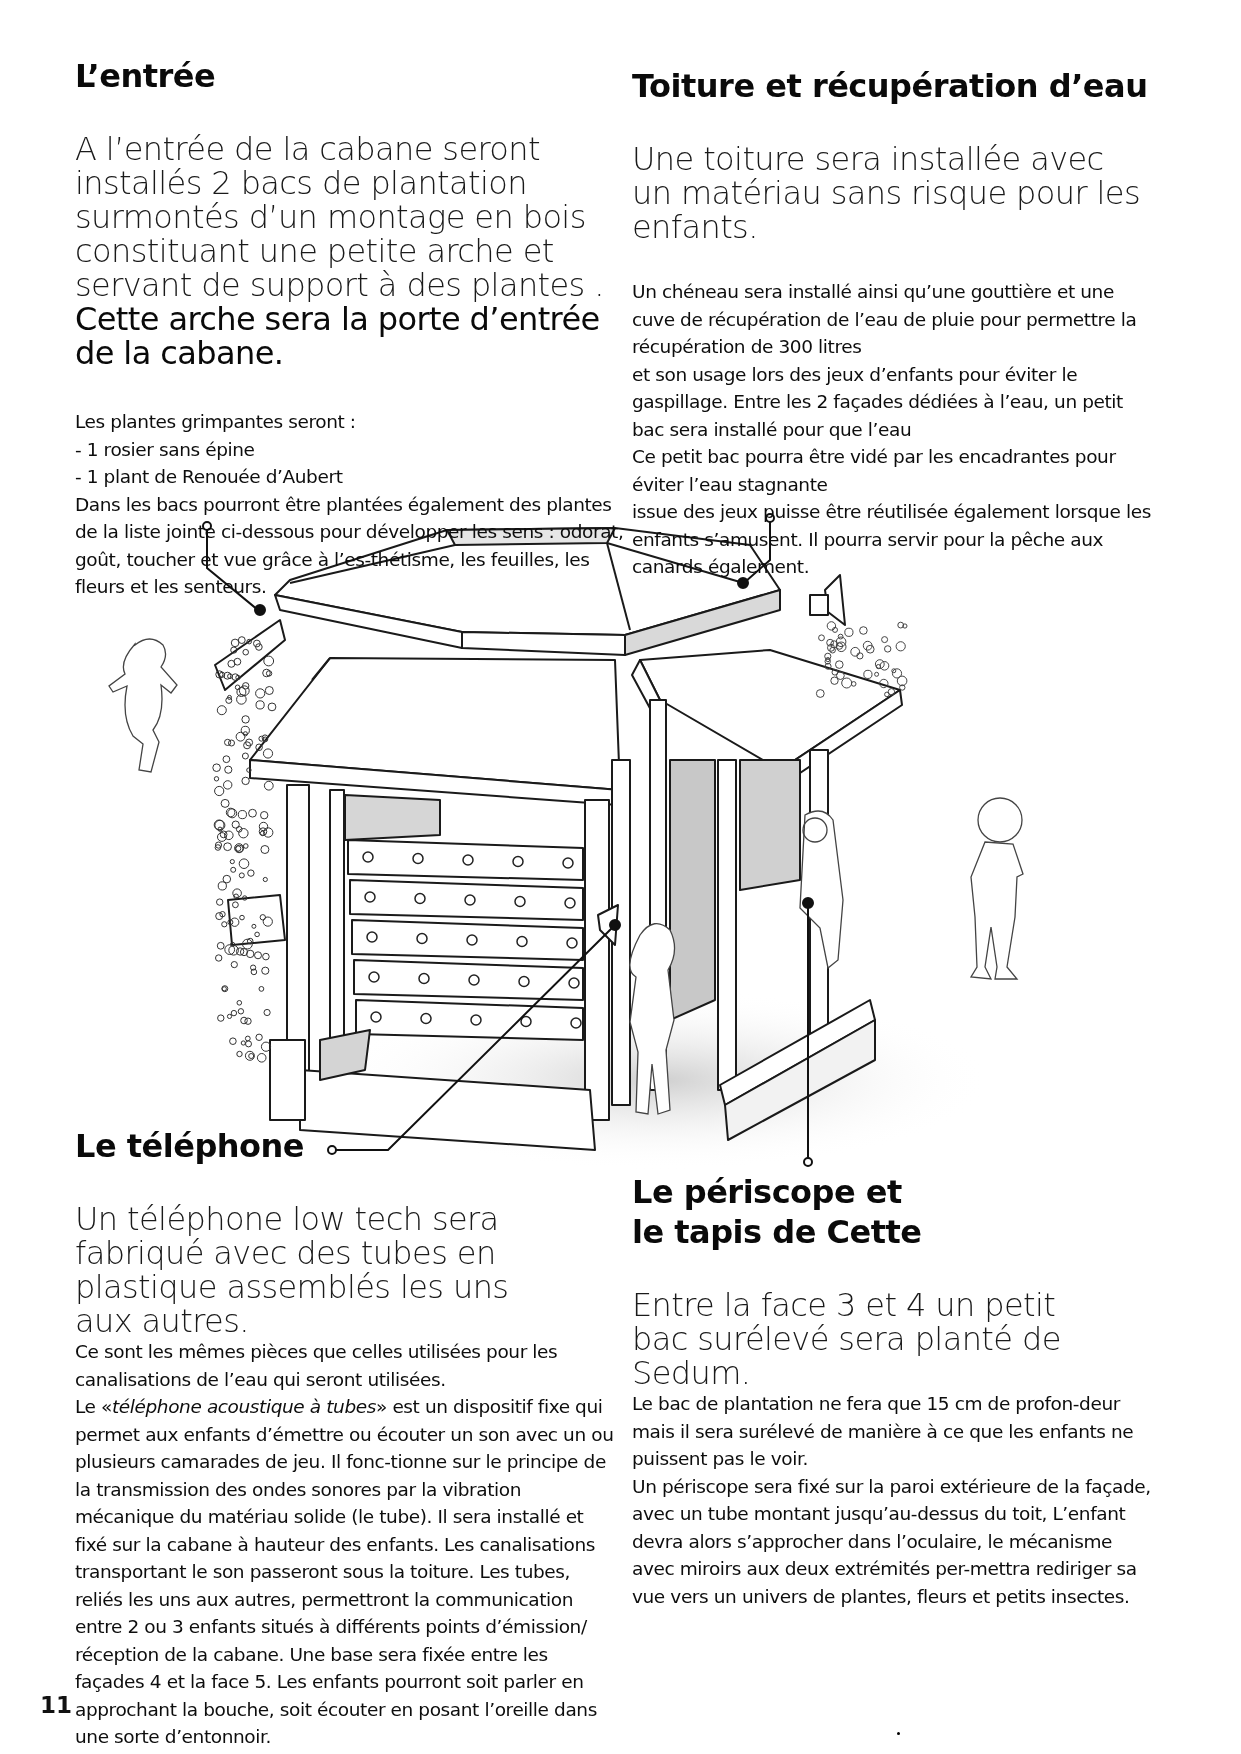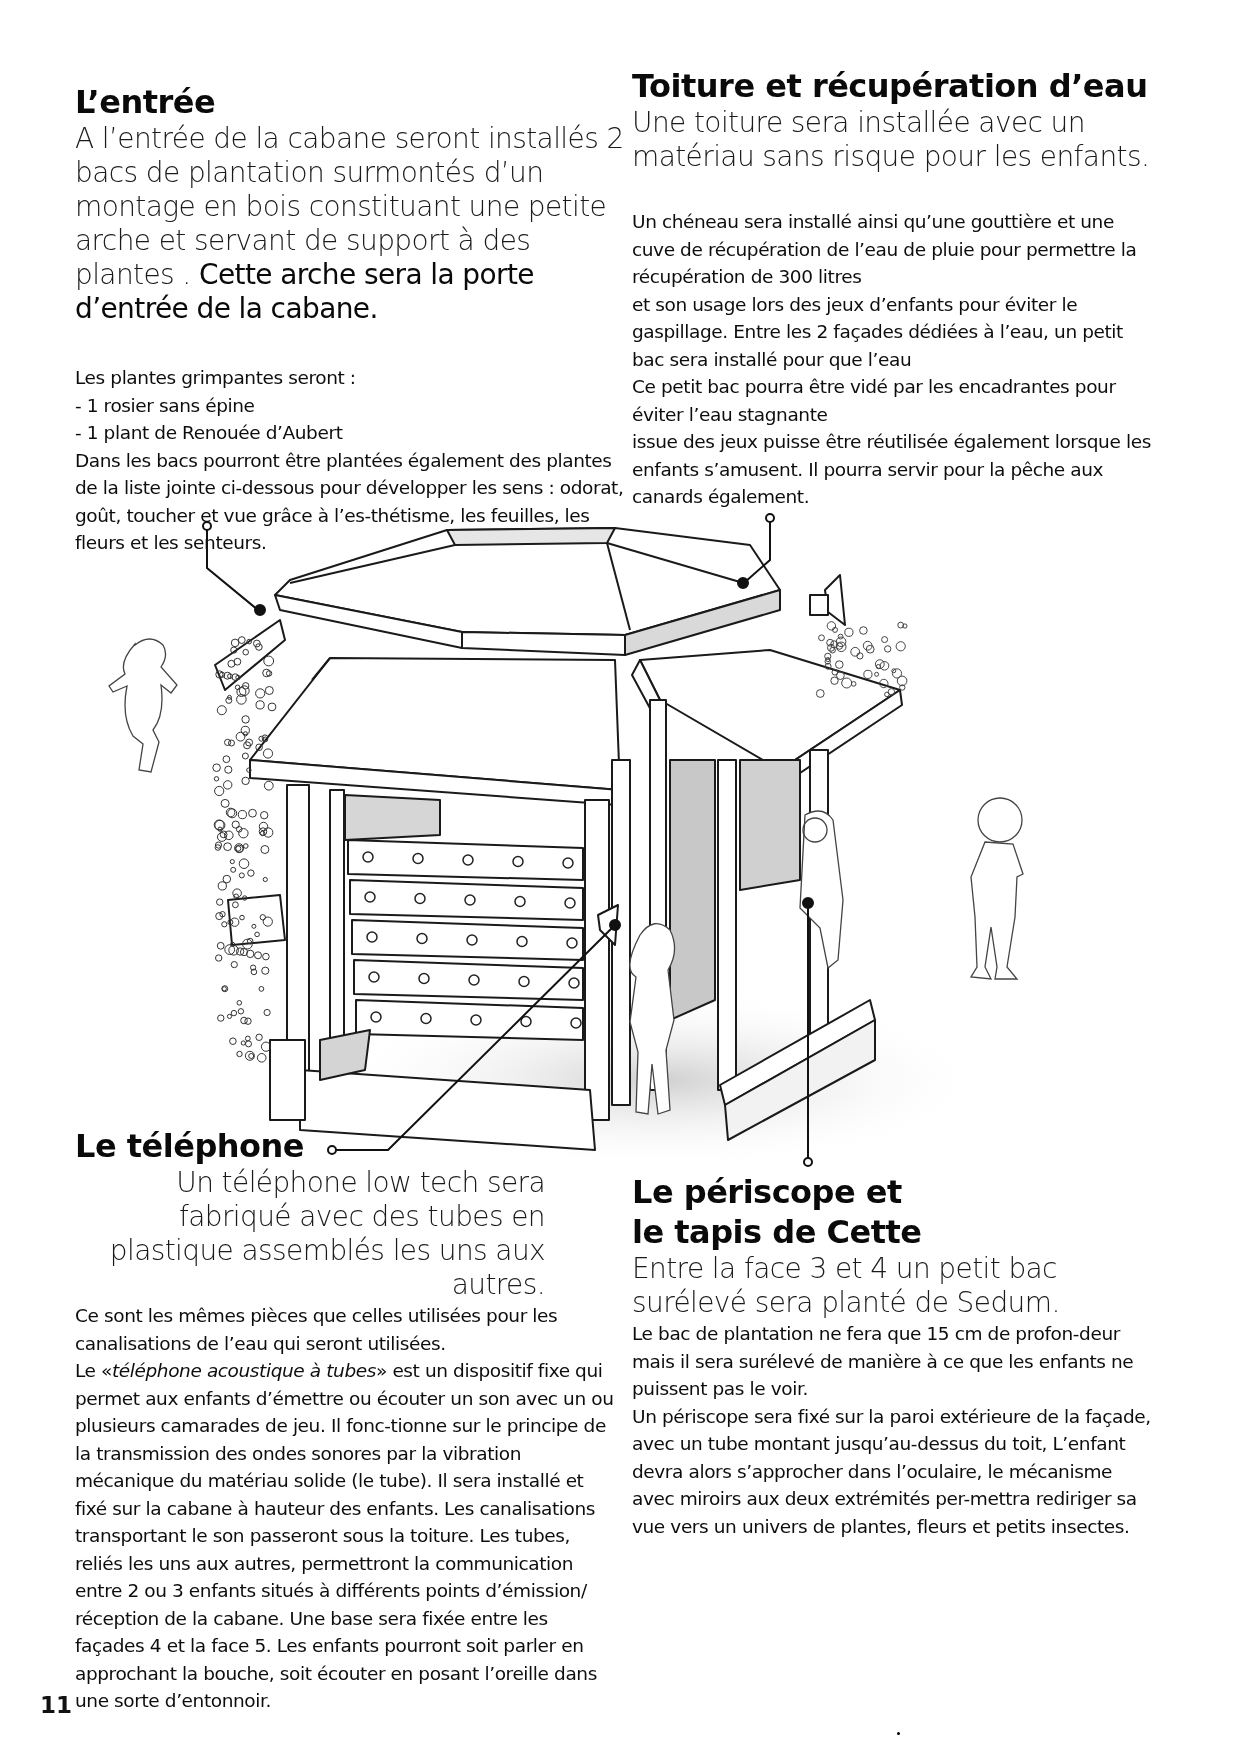--- a/index.html
+++ b/index.html
@@ -1,20 +1,20 @@
 <!DOCTYPE html>
 <html><head>
 <meta charset="utf-8">
 <style>
   * { margin:0; padding:0; box-sizing:border-box; }
   html, body { width:1241px; height:1754px; background:#ffffff; overflow:hidden; }
   body { position:relative; font-family:"DejaVu Sans", "Liberation Sans", sans-serif; color:#111; }
   .col { position:absolute; }
   .h1 { font-family:"DejaVu Sans", sans-serif; font-weight:bold; font-size:32px; letter-spacing:-0.5px; line-height:40px; color:#0a0a0a; }
-  .lead { font-family:"DejaVu Sans", sans-serif; font-weight:200; font-size:28px; line-height:34px; color:#1a1a1a; letter-spacing:-0.6px; }
+  .lead { font-family:"DejaVu Sans", sans-serif; font-weight:200; font-size:32px; line-height:34px; color:#1a1a1a; letter-spacing:-0.6px;margin-top:36px; }
   .lead .strong { font-weight:normal; color:#0a0a0a; }
   .body { font-size:18.5px; line-height:27.5px; color:#0d0d0d; letter-spacing:-0.4px; }
   .body p { margin:0; }
   .gap { height:30px; }
   em { font-weight:200; }
   #illustration { position:absolute; left:0; top:0; width:1241px; height:1754px; pointer-events:none; }
   .page-num { position:absolute; left:40px; top:1692px; font-size:23px; font-weight:bold; }
   .stray-dot { position:absolute; left:897px; top:1732px; width:3px; height:3px; background:#000; border-radius:50%; }
 </style>
 </head>
@@ -332,21 +332,21 @@
     <circle cx="332" cy="1150" r="4" fill="#fff"></circle>
     <polyline points="336,1150 388,1150 615,925"></polyline>
     <circle cx="615" cy="925" r="5" fill="#111"></circle>
 
     <circle cx="808" cy="1162" r="4" fill="#fff"></circle>
     <polyline points="808,1158 808,905"></polyline>
     <circle cx="808" cy="903" r="5" fill="#111"></circle>
   </g>
 </svg>
 
-<section class="col" style="left:75px; top:82px; width:560px;">
+<section class="col" style="left:75px; top:56px; width:560px;">
   <h2 class="h1">L’entrée</h2>
   <p class="lead"><span>A l’entrée de la cabane seront installés 2 bacs de plantation surmontés d’un montage en bois constituant une petite arche et servant de support à des plantes .</span><span class="strong"> Cette arche sera la porte d’entrée de la cabane.</span></p>
   <div class="gap" style="height:38px;"></div>
   <div class="body">
     <p>Les plantes grimpantes seront :</p>
     <p>- 1 rosier sans épine</p>
     <p>- 1 plant de Renouée d’Aubert</p>
     <p>Dans les bacs pourront être plantées également des plantes de la liste jointe ci-dessous pour développer les sens : odorat, goût, toucher et vue grâce à l’es-thétisme, les feuilles, les fleurs et les senteurs.</p>
   </div>
 </section>
@@ -358,21 +358,21 @@
   <div class="body">
     <p>Un chéneau sera installé ainsi qu’une gouttière et une cuve de récupération de l’eau de pluie pour permettre la récupération de 300 litres</p>
     <p>et son usage lors des jeux d’enfants pour éviter le gaspillage. Entre les 2 façades dédiées à l’eau, un petit bac sera installé pour que l’eau</p>
     <p>Ce petit bac pourra être vidé par les encadrantes pour éviter l’eau stagnante</p>
     <p>issue des jeux puisse être réutilisée également lorsque les enfants s’amusent. Il pourra servir pour la pêche aux canards également.</p>
   </div>
 </section>
 
 <section class="col" style="left:75px; top:1126px; width:545px;">
   <h2 class="h1">Le téléphone</h2>
-  <p class="lead" style="width:470px;text-align:right;">Un téléphone low tech sera fabriqué avec des tubes en plastique assemblés les uns aux autres.</p>
+  <p class="lead" style="width:470px;">Un téléphone low tech sera fabriqué avec des tubes en plastique assemblés les uns aux autres.</p>
   <div class="body">
     <p>Ce sont les mêmes pièces que celles utilisées pour les canalisations de l’eau qui seront utilisées.</p>
     <p><span>Le  «</span><em>téléphone acoustique à tubes</em><span>» est un dispositif fixe qui permet aux enfants d’émettre ou écouter un son avec un ou plusieurs camarades de jeu. Il fonc-tionne sur le principe de la transmission des ondes sonores par la vibration mécanique du matériau solide (le tube). Il sera installé et fixé sur la cabane à hauteur des enfants. Les canalisations transportant le son passeront sous la toiture. Les tubes, reliés les uns aux autres, permettront la communication entre 2 ou 3 enfants situés à différents points d’émission/ réception de la cabane. Une base sera fixée entre les façades 4 et la face 5. Les enfants pourront soit parler en approchant la bouche, soit écouter en posant l’oreille dans une sorte d’entonnoir.</span></p>
   </div>
 </section>
 
 <section class="col" style="left:632px; top:1172px; width:520px;">
   <h2 class="h1">Le périscope et</h2>
   <h2 class="h1">le tapis de Cette</h2>
   <p class="lead" style="width:480px;">Entre la face 3 et 4 un petit bac surélevé sera planté de Sedum.</p>

